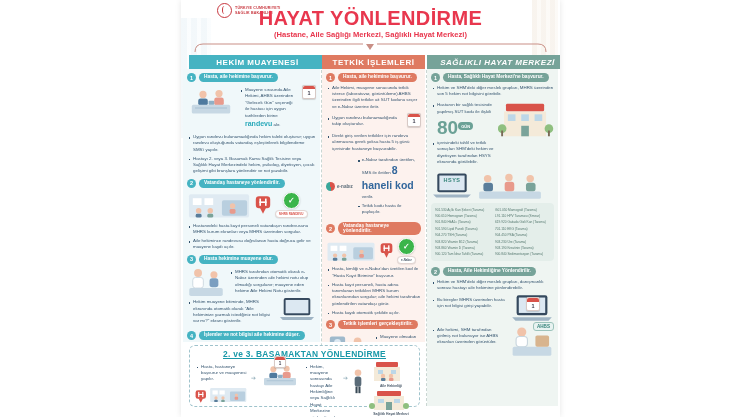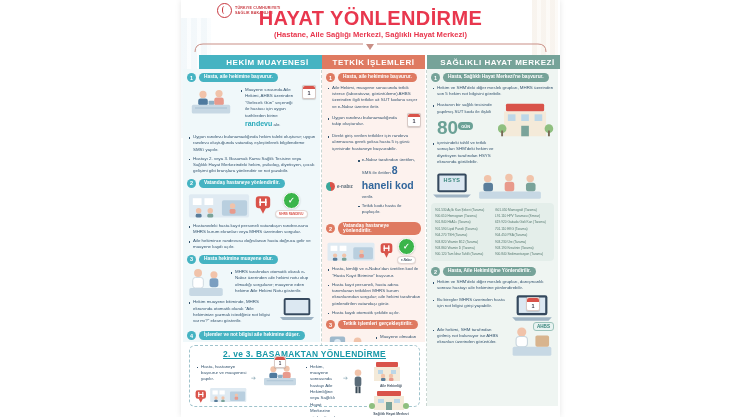--- a/index.html
+++ b/index.html
@@ -11,23 +11,23 @@
   
   .logo{position:absolute;left:36px;top:3px;display:flex;gap:3px;align-items:center;}
   .logo-emblem{width:13px;height:13px;border-radius:50%;border:1.2px solid #c8373f;position:relative;background:#fff;}
   .logo-emblem::before{content:"";position:absolute;left:4px;top:2px;width:4px;height:8px;border-left:1.6px solid #c8373f;border-radius:50%;}
   .logo-text{font-size:3.6px;font-weight:bold;color:#c8373f;line-height:1.25;letter-spacing:.2px;}
   .title{position:absolute;left:0;top:7px;width:100%;text-align:center;font-size:20px;font-weight:800;color:#e8374e;letter-spacing:.4px;}
   .subtitle{position:absolute;left:0;top:30px;width:100%;text-align:center;font-size:7.6px;font-weight:bold;color:#e8374e;}
   .bracket{position:absolute;left:10px;top:42px;width:359px;height:11px;}
   
   .colhead{position:absolute;top:55px;height:14px;display:flex;align-items:center;justify-content:center;color:#fff;font-weight:800;font-size:8px;letter-spacing:.5px;}
-  .ch1{left:18px;width:137px;background:#45b3c2;}
+  .ch1{left:8px;width:137px;background:#45b3c2;}
   .ch2{left:141px;width:103px;background:#df7a61;}
-  .ch3{left:246px;width:141px;background:#76a399;}
+  .ch3{left:246px;width:141px;background:#76a399;font-style:italic;}
   
   .colbody{position:absolute;top:69px;padding:4px 4px 6px 4px;box-sizing:border-box;overflow:hidden;}
   .cb1{left:2px;width:137px;height:273px;background:#f0f8fa;}
   .cb2{left:141px;width:103px;height:273px;background:#fdf2ee;}
   .cb3{left:246px;width:131px;height:337px;background:#eff5f2;}
   .sep{position:absolute;top:70px;width:0;height:336px;border-left:1px dashed #c9d6d2;}
   .sep1{left:140px;} .sep2{left:245px;}
   
   .item{margin-bottom:4px;}
   .item-head{display:flex;align-items:center;gap:3px;margin-bottom:2.5px;}

